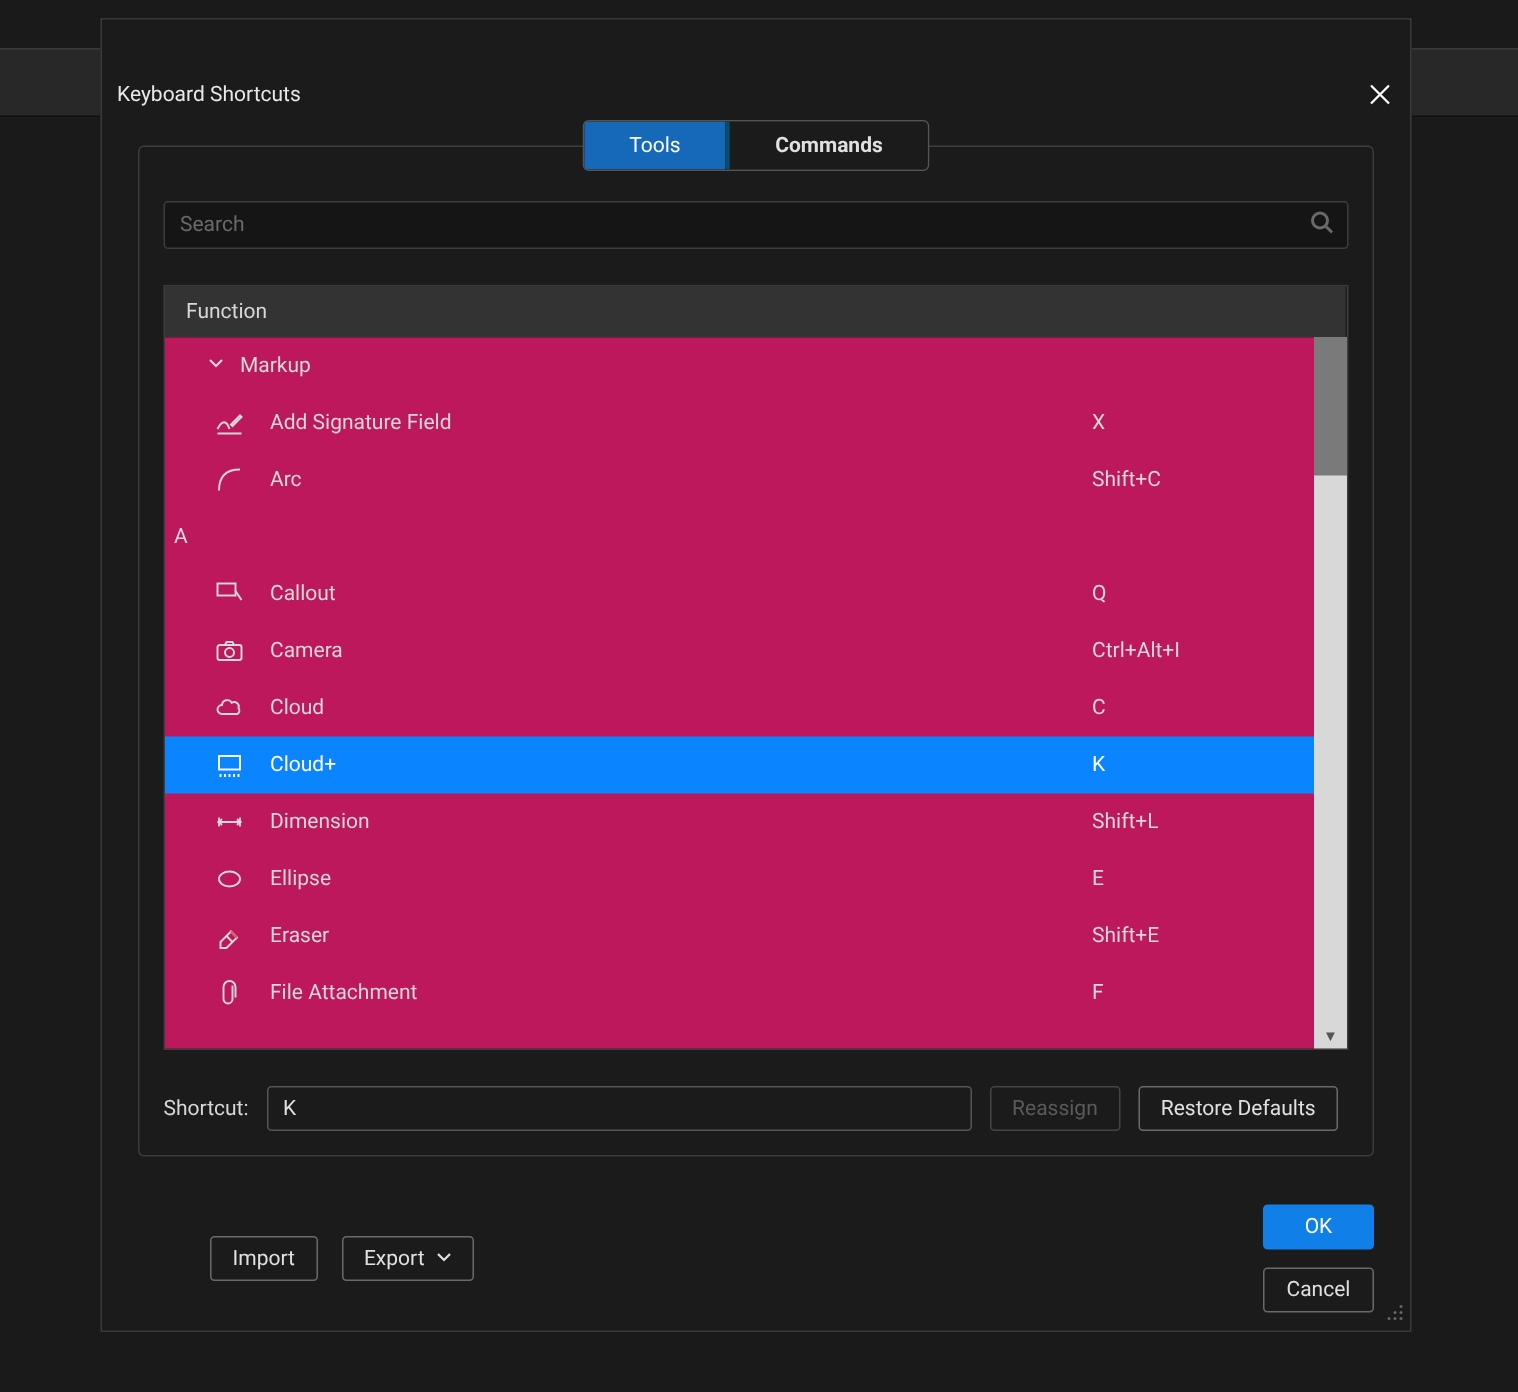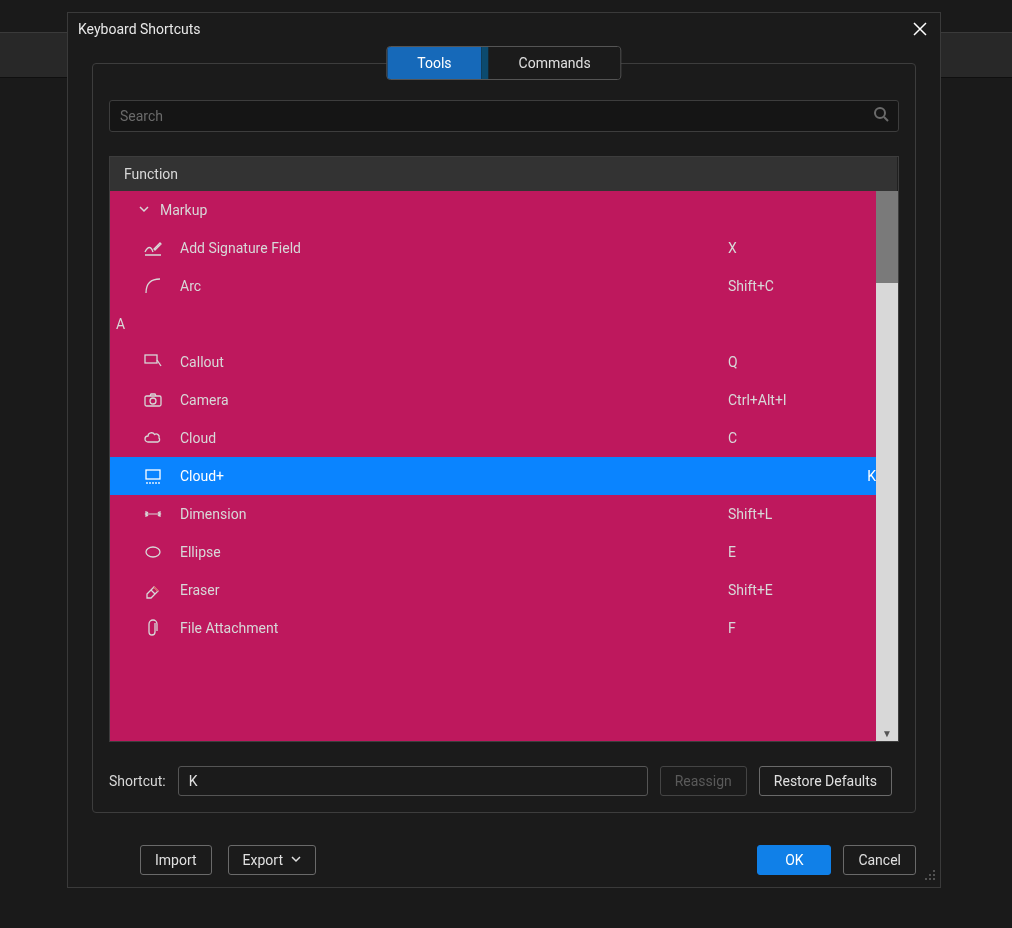--- a/index.html
+++ b/index.html
@@ -37,20 +37,21 @@
       flex-direction: column;
     }
     .titlebar {
       height: 32px;
       display: flex;
       align-items: center;
       justify-content: space-between;
       padding: 0 8px 0 10px;
       color: #e8e8e8;
       font-size: 14px;
+      margin-top: 34px;
     }
     .close-btn {
       width: 24px;
       height: 24px;
       display: flex;
       align-items: center;
       justify-content: center;
       cursor: pointer;
       color: #ffffff;
     }
@@ -86,21 +87,22 @@
       font-size: 14px;
       color: #e0e0e0;
       cursor: pointer;
       background: #1b1b1b;
     }
     .tab.active {
       background: #1669b9;
       color: #ffffff;
     }
     .tab + .tab {
-      border-left: 7px solid #0c4a6e;
+      border-left: 3px solid #0c4a6e;
+      font-weight: bold;
     }
     .search-wrap {
       position: relative;
       margin-bottom: 24px;
     }
     .search-input {
       width: 100%;
       height: 32px;
       background: #151515;
       border: 1px solid #3d3d3d;
@@ -206,21 +208,20 @@
       display: flex;
       align-items: center;
       height: 38px;
       color: #d8d8d8;
       font-size: 14px;
       cursor: pointer;
     }
     .row.selected {
       background: #0a84ff;
       color: #ffffff;
-      text-align: right;
     }
     .row-fn {
       flex: 1;
       display: flex;
       align-items: center;
       padding-left: 32px;
       gap: 16px;
       min-width: 0;
     }
     .row-icon {
@@ -287,20 +288,21 @@
       padding: 0 24px 16px 24px;
       margin-top: 18px;
     }
     .footer-left {
       display: flex;
       gap: 16px;
     }
     .footer-right {
       display: flex;
       gap: 12px;
+      flex-direction: column;
     }
     .resize-grip {
       position: absolute;
       right: 4px;
       bottom: 4px;
       color: #555;
       font-size: 12px;
       line-height: 1;
     }
     .export-caret {

